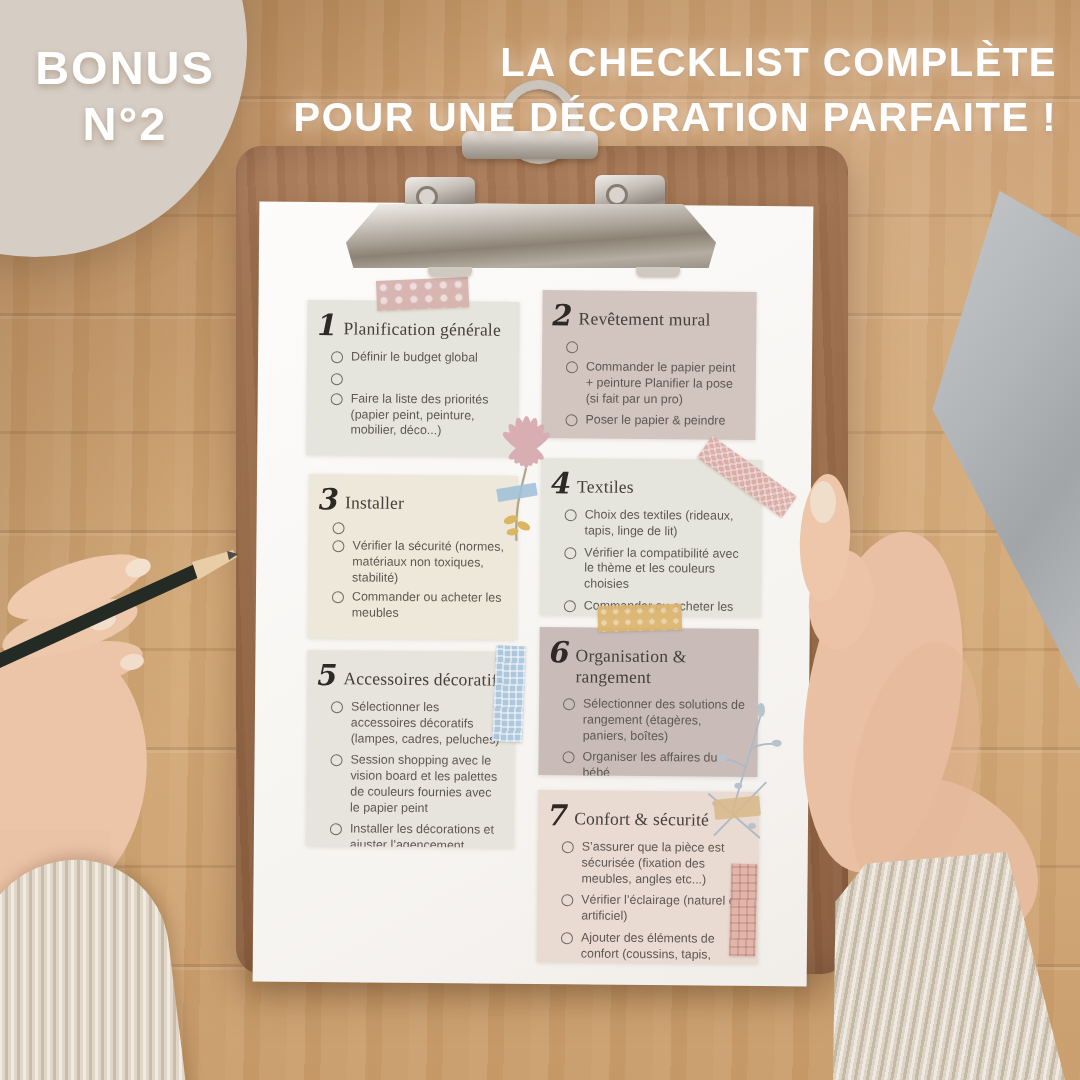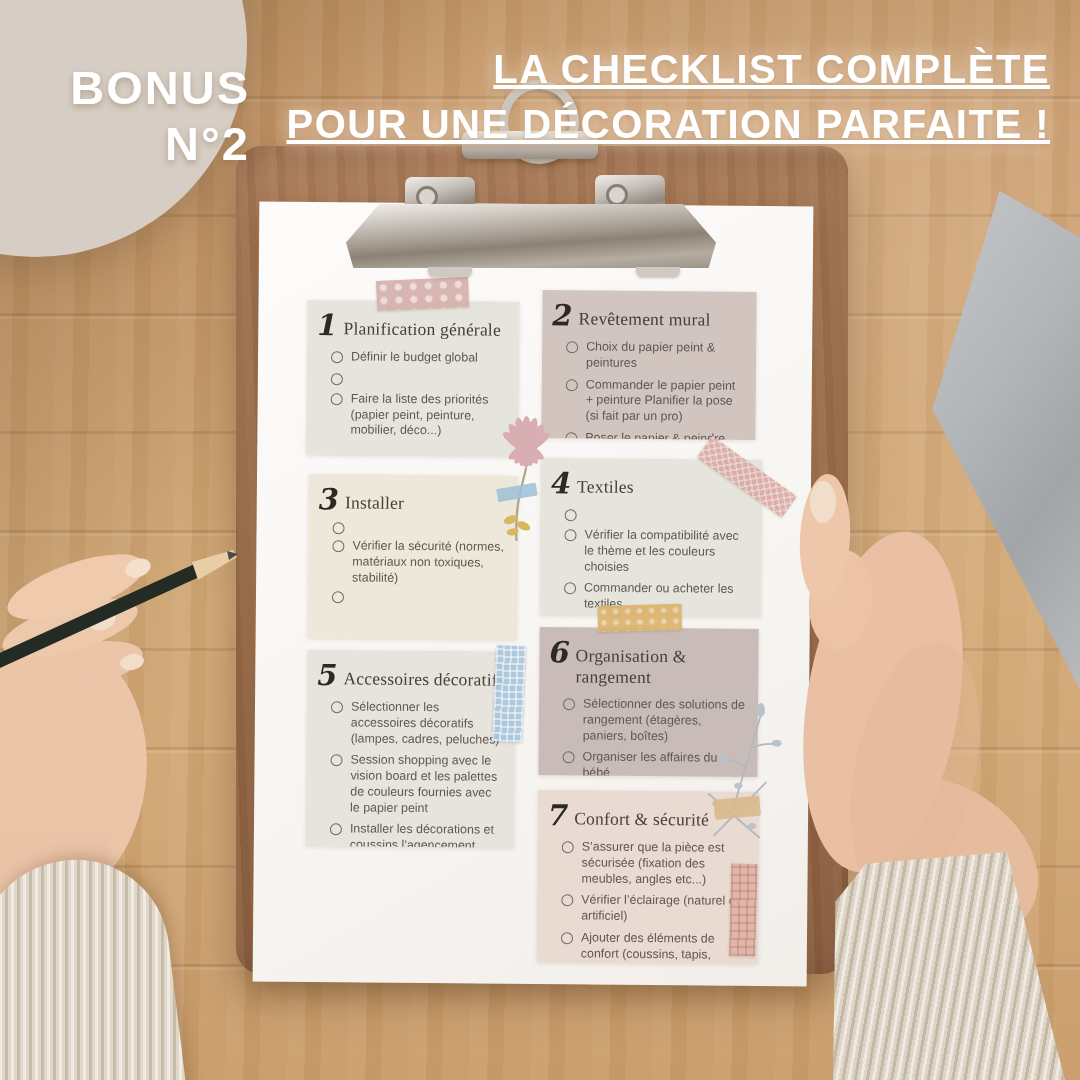--- a/index.html
+++ b/index.html
@@ -59,22 +59,22 @@
   .tape.polka{background-image:radial-gradient(circle at 7px 7px, rgba(255,255,255,.55) 3.2px, rgba(0,0,0,0) 4px);background-size:15px 13px;}
   .tape.cross{background-image:repeating-linear-gradient(45deg, rgba(255,255,255,.32) 0 2px, rgba(0,0,0,0) 2px 6px),repeating-linear-gradient(-45deg, rgba(255,255,255,.32) 0 2px, rgba(0,0,0,0) 2px 6px);}
   .tape.plaid{background-image:repeating-linear-gradient(0deg, rgba(255,255,255,.5) 0 2px, rgba(0,0,0,0) 2px 7px),repeating-linear-gradient(90deg, rgba(255,255,255,.5) 0 2px, rgba(0,0,0,0) 2px 7px);}
   .tape.grid{background-image:repeating-linear-gradient(0deg, rgba(140,70,55,.22) 0 2px, rgba(0,0,0,0) 2px 8px),repeating-linear-gradient(90deg, rgba(140,70,55,.22) 0 2px, rgba(0,0,0,0) 2px 8px);}
   .tape.dots{background-image:radial-gradient(circle at 6px 6px, rgba(255,255,255,.4) 2.4px, rgba(0,0,0,0) 3px);background-size:12px 11px;}
   .deco-svg{position:absolute;overflow:visible;}
 
   
   .badge-circle{position:absolute;left:-177px;top:-167px;width:424px;height:424px;border-radius:50%;
     box-shadow:0 14px 36px rgba(110,82,56,.30);}
-  .badge-text{position:absolute;left:0;top:40px;width:250px;text-align:right;color:#fff;font-weight:700;
-    font-size:47px;letter-spacing:2px;line-height:1.2;text-shadow:0 3px 6px rgba(140,110,80,.45);margin-top:20px;}
+  .badge-text{position:absolute;left:0;top:40px;width:250px;text-align:center;color:#fff;font-weight:700;
+    font-size:47px;letter-spacing:2px;line-height:1.2;text-shadow:0 3px 6px rgba(140,110,80,.45);}
 
   
   .headline{position:absolute;right:22px;top:34px;text-align:right;color:#fff;font-weight:700;
     font-size:40px;line-height:55px;letter-spacing:1.5px;
     text-shadow:0 0 16px rgba(255,236,220,.85), 0 2px 7px rgba(146,106,66,.55);}
   .headline span{display:block;white-space:nowrap;}
 
   
   .hand-svg{position:absolute;overflow:visible;}
   .sleeve{position:absolute;}
@@ -121,21 +121,20 @@
     </div>
 
     <div class="card" style="left: 284px; top: 86px; width: 214px; height: 148px; background-color: rgb(210, 196, 191);">
       <div class="card-head">
         <span class="num">2</span>
         <span class="ctitle">Revêtement mural</span>
       </div>
       <ul class="items">
         <li>
             <span class="dot"></span>
-            <span>Choix du papier peint &amp; peintures</span>
           </li>
         <li>
             <span class="dot"></span>
             <span>Commander le papier peint + peinture Planifier la pose (si fait par un pro)</span>
           </li>
         <li>
             <span class="dot"></span>
             <span>Poser le papier &amp; peindre</span>
           </li>
       </ul>
@@ -149,33 +148,35 @@
       <ul class="items" style="margin-top:6px;">
         <li style="margin-bottom:4px;">
             <span class="dot"></span>
           </li>
         <li style="margin-bottom:4px;">
             <span class="dot"></span>
             <span>Vérifier la sécurité (normes, matériaux non toxiques, stabilité)</span>
           </li>
         <li style="margin-bottom:4px;">
             <span class="dot"></span>
+            <span>Commander ou acheter les meubles</span>
           </li>
 
       </ul>
     </div>
 
     <div class="card" style="left: 284px; top: 254px; width: 221px; height: 157px; background-color: rgb(230, 229, 221);">
       <div class="card-head">
         <span class="num">4</span>
         <span class="ctitle">Textiles</span>
       </div>
       <ul class="items">
         <li>
             <span class="dot"></span>
+            <span>Choix des textiles (rideaux, tapis, linge de lit)</span>
           </li>
         <li>
             <span class="dot"></span>
             <span>Vérifier la compatibilité avec le thème et les couleurs choisies</span>
           </li>
         <li>
             <span class="dot"></span>
             <span>Commander ou acheter les textiles</span>
           </li>
       </ul>
@@ -190,21 +191,21 @@
         <li>
             <span class="dot"></span>
             <span>Sélectionner les accessoires décoratifs (lampes, cadres, peluches)</span>
           </li>
         <li>
             <span class="dot"></span>
             <span>Session shopping avec le vision board et les palettes de couleurs fournies avec le papier peint</span>
           </li>
         <li>
             <span class="dot"></span>
-            <span>Installer les décorations et coussins l’agencement</span>
+            <span>Installer les décorations et ajuster l’agencement</span>
           </li>
       </ul>
     </div>
 
     <div class="card" style="left: 284px; top: 423px; width: 219px; height: 148px; background-color: rgb(201, 188, 184);">
       <div class="card-head">
         <span class="num">6</span>
         <span class="ctitle">Organisation &amp; rangement</span>
       </div>
       <ul class="items">
@@ -327,18 +328,18 @@
 
   <div class="sleeve sleeve-left"></div>
   <div class="sleeve sleeve-right"></div>
 
   <div class="badge-circle" style="background-color: rgb(214, 205, 196);"></div>
   <div class="badge-text">
     <span>BONUS</span>
     <span>N°2</span>
   </div>
 
-  <h1 class="headline" style="margin:8px;text-decoration:underline;">
+  <h1 class="headline" style="margin:1px;">
     <span>LA CHECKLIST COMPLÈTE</span>
     <span>POUR UNE DÉCORATION PARFAITE !</span>
   </h1>
 
 </div>
 
 </body></html>

